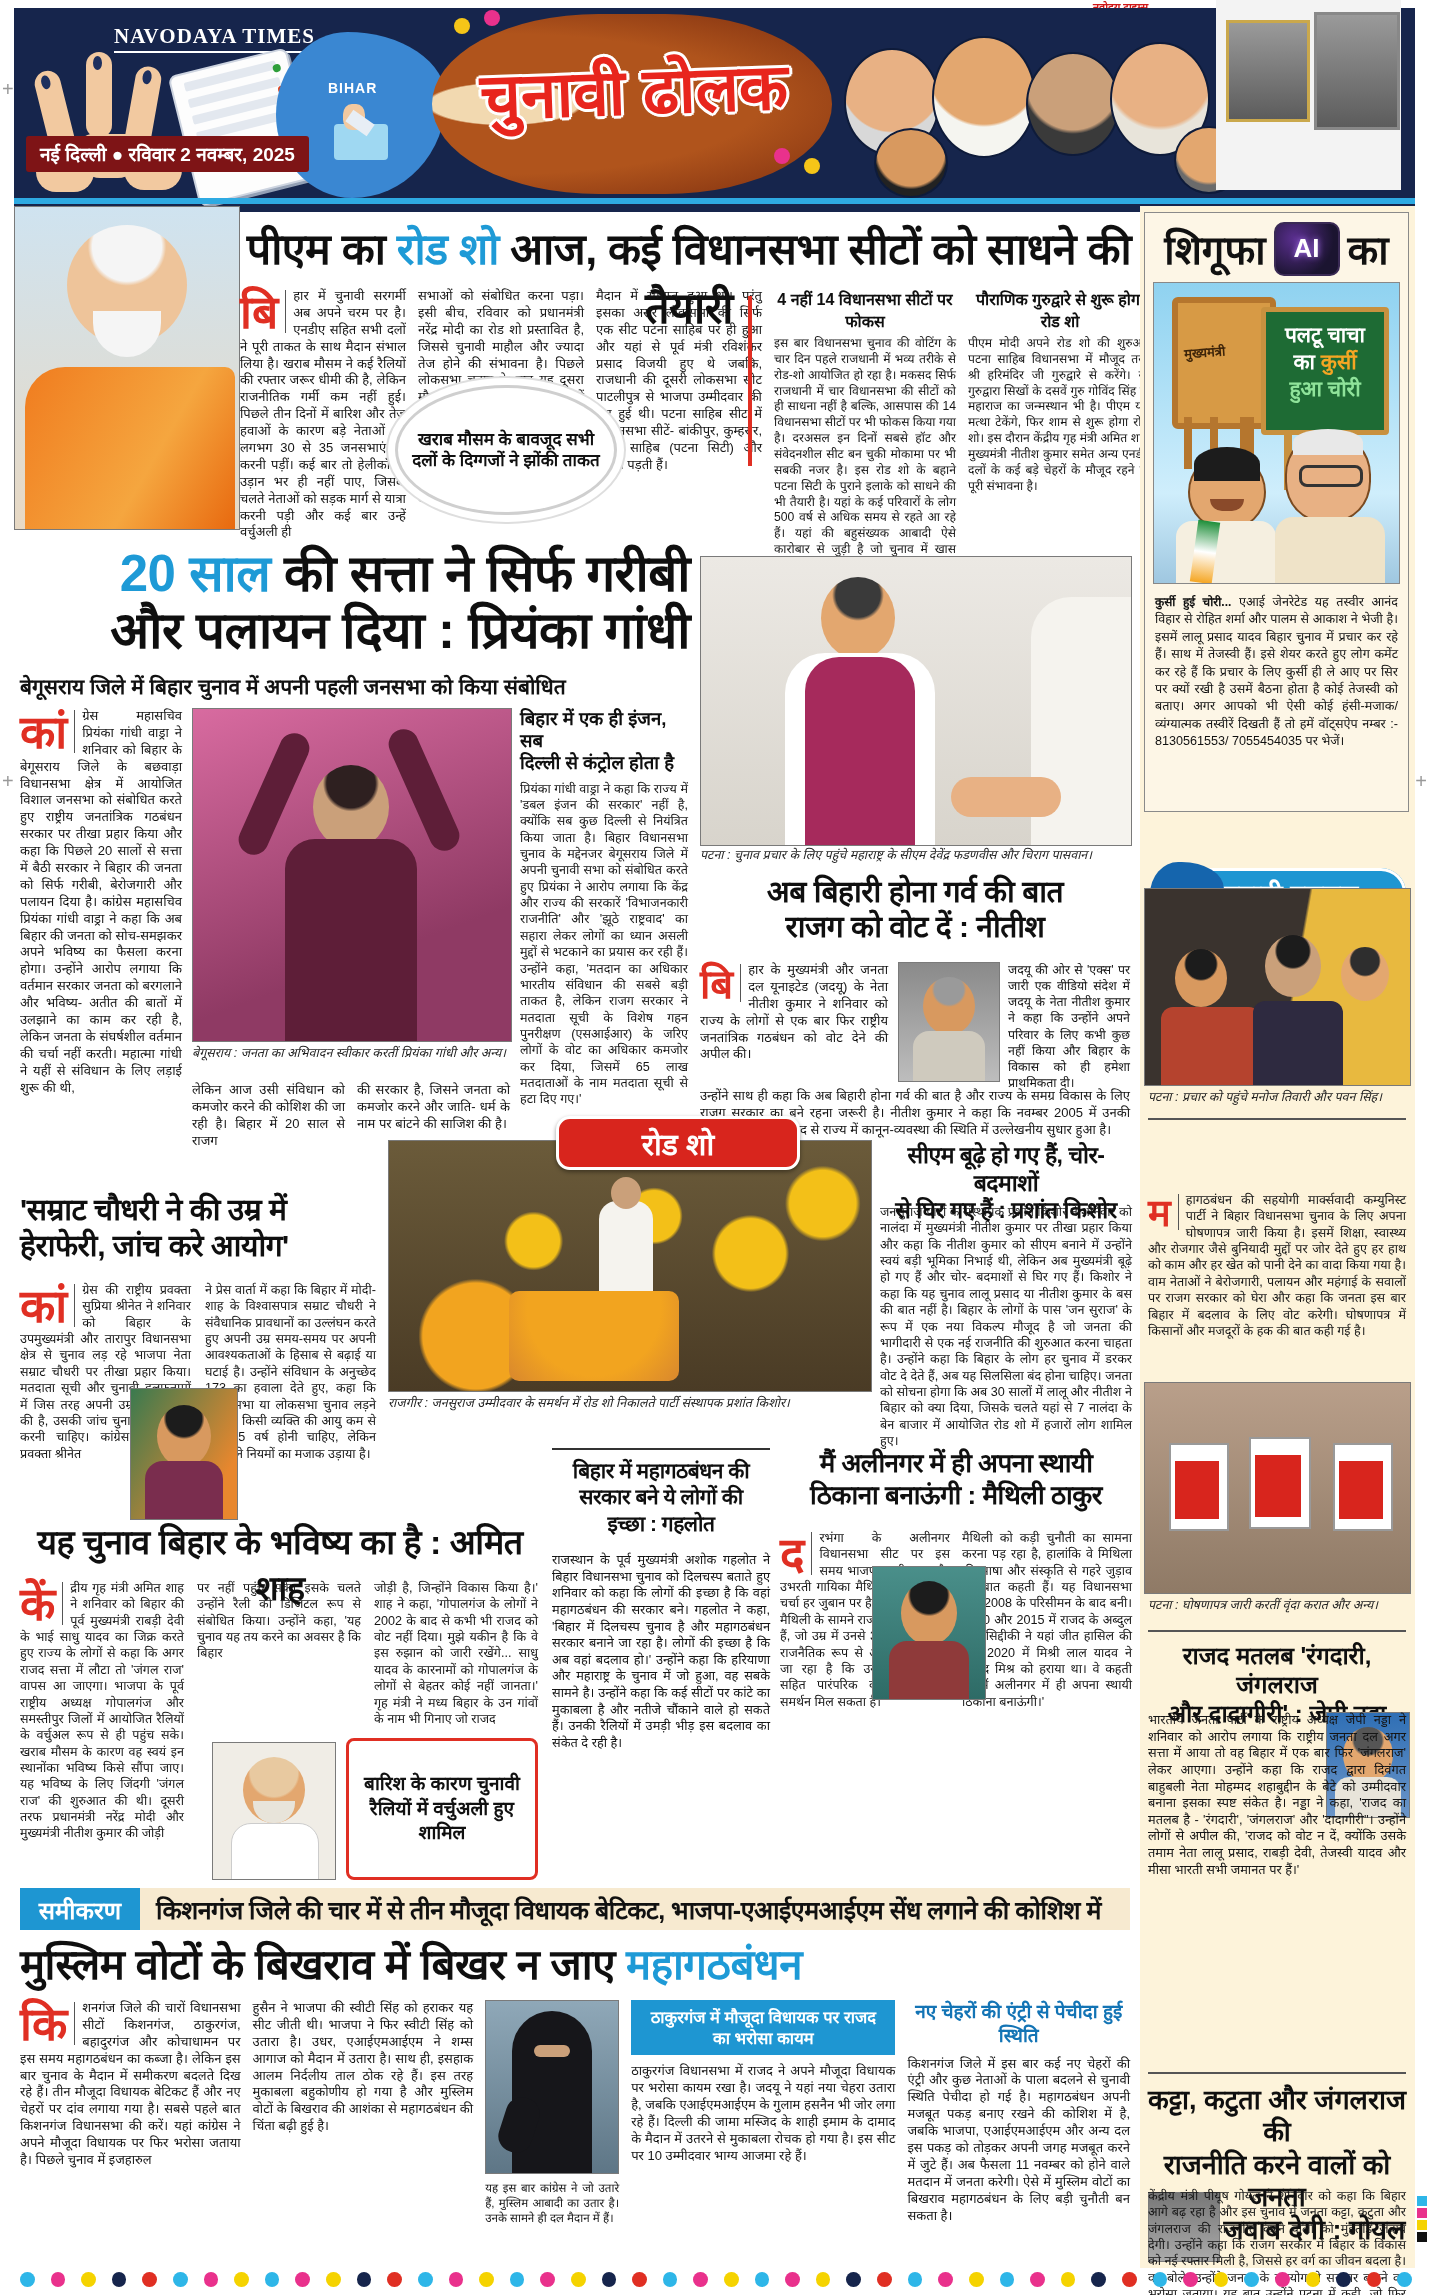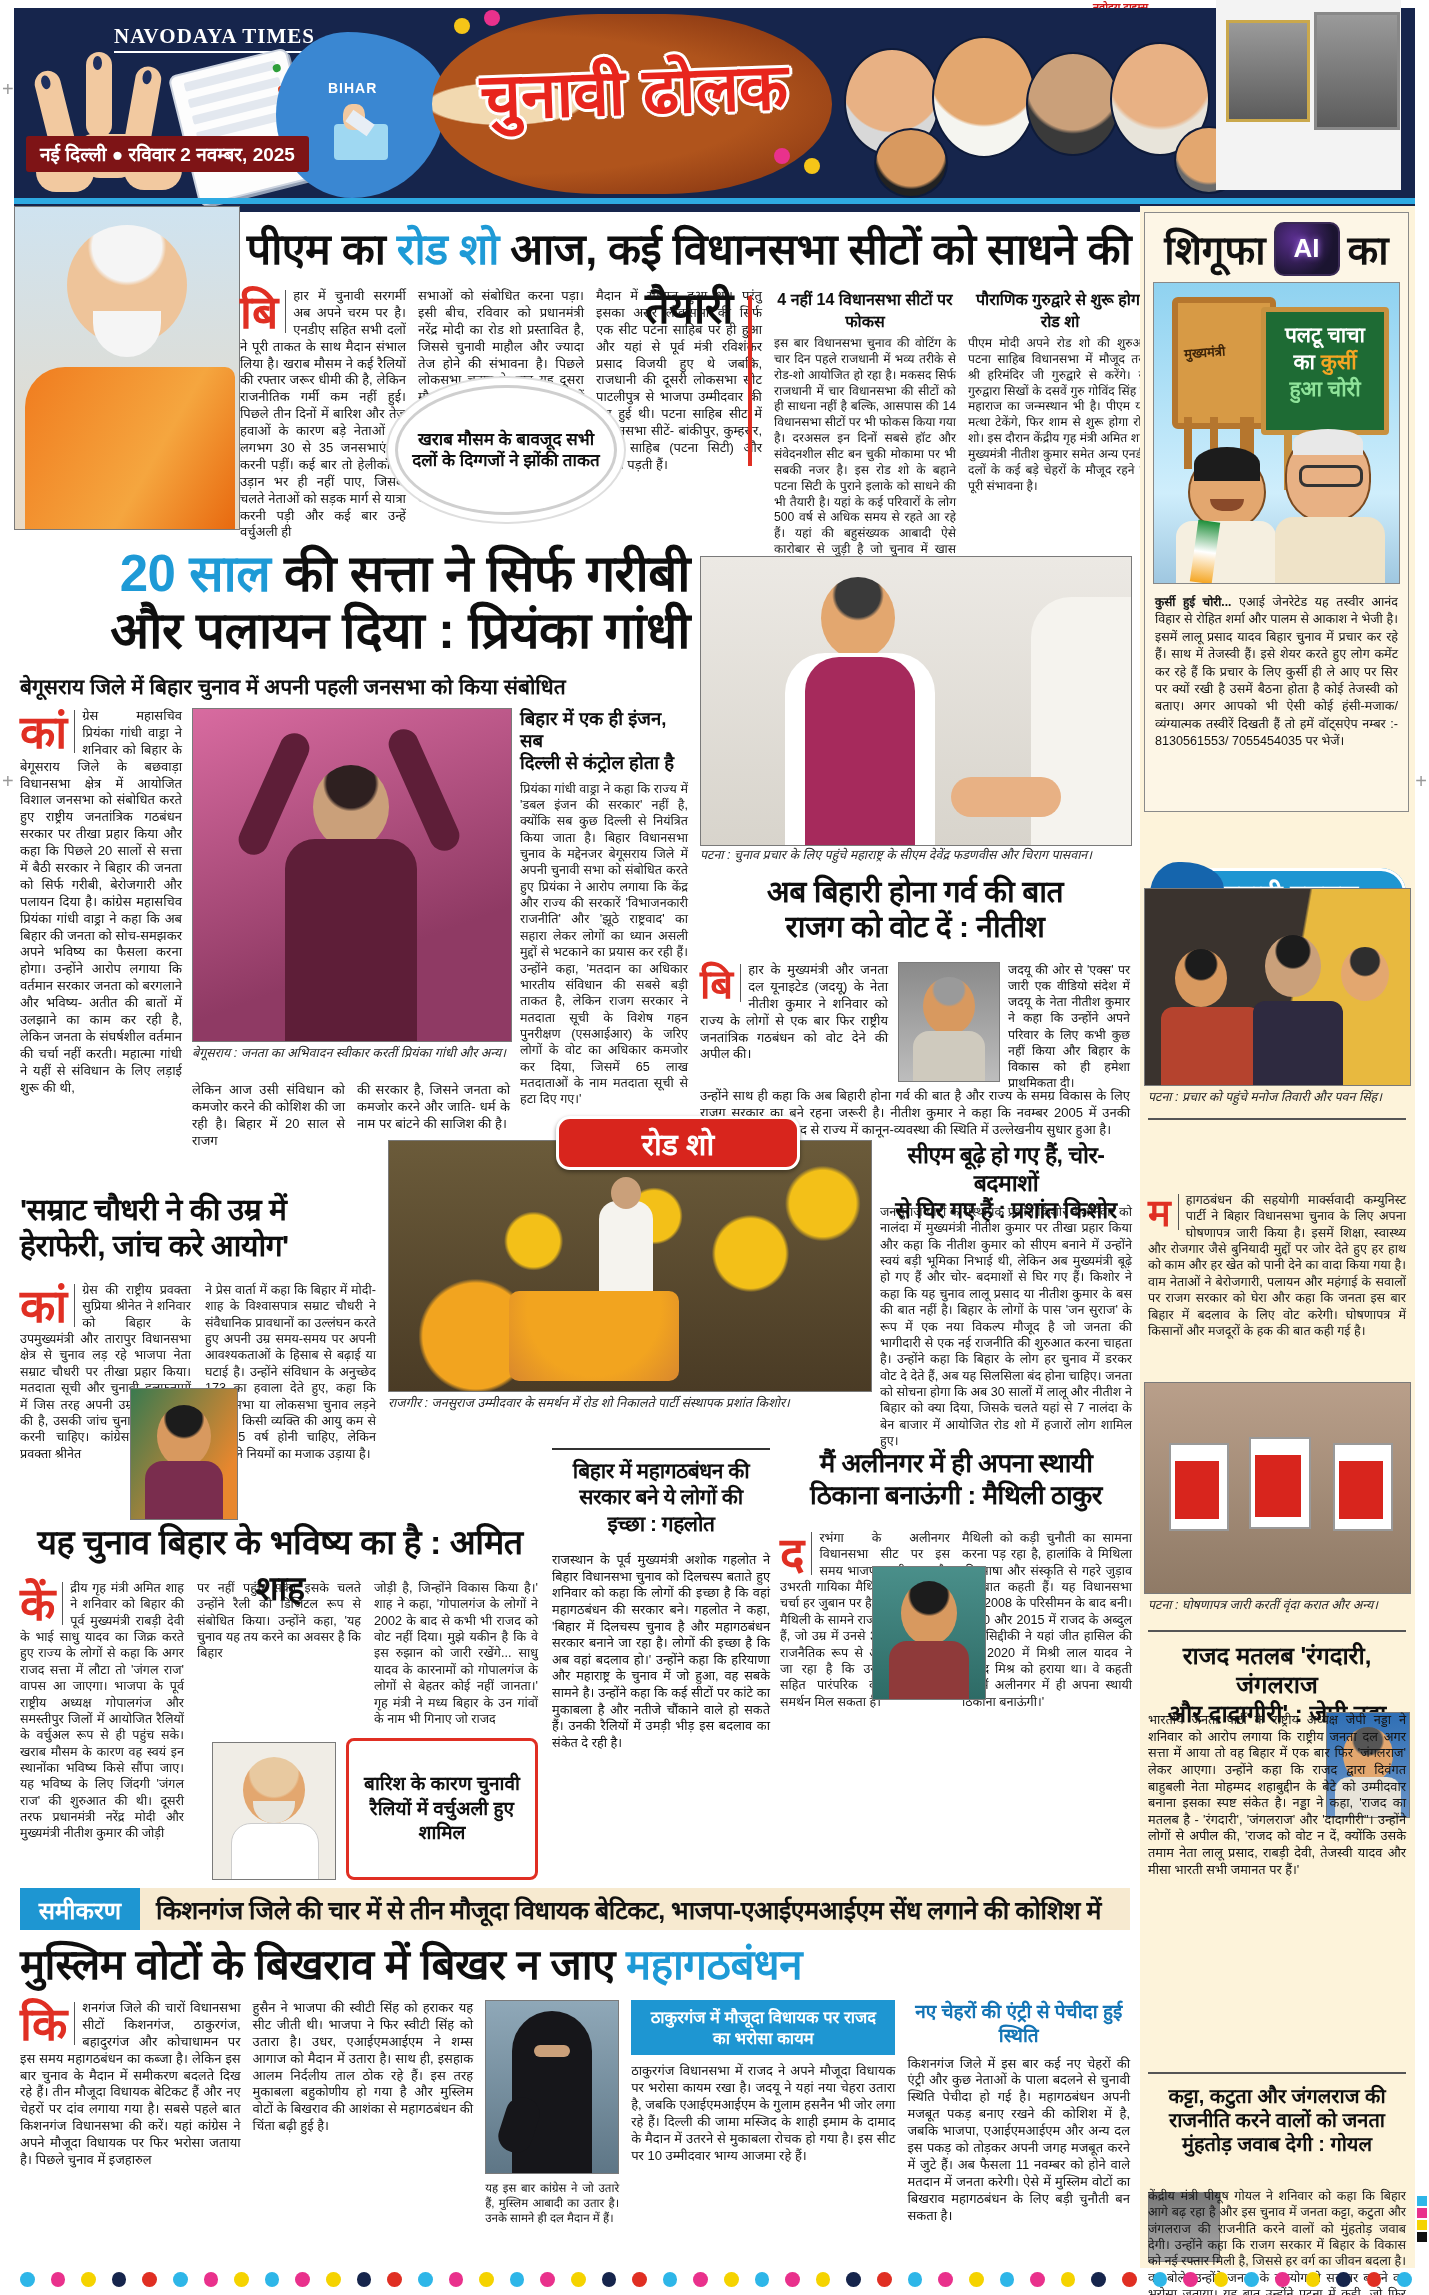--- a/index.html
+++ b/index.html
@@ -248,21 +248,21 @@
       <div>राजद मतलब 'रंगदारी, जंगलराज</div>
         <div>और दादागीरी' : जेपी नड्डा</div>
     </div>
     <div class="ph" style="left:186px;top:1506px;width:82px;height:104px;background:linear-gradient(#2f6fb5,#6b95c8);">
       <span class="abs" style="left:16px;top:14px;width:50px;height:56px;border-radius:50%;background:radial-gradient(circle at 50% 24%,#555 28%,#e3a76f 33%);"></span>
       <span class="abs" style="left:8px;top:64px;width:66px;height:40px;background:#e8e4da;border-radius:14px 14px 0 0;"></span>
     </div>
     <div class="j" style="position:absolute;left:8px;top:1506px;width:258px;font-size:12.8px;">भारतीय जनता पार्टी के राष्ट्रीय अध्यक्ष जेपी नड्डा ने शनिवार को आरोप लगाया कि राष्ट्रीय जनता दल अगर सत्ता में आया तो वह बिहार में एक बार फिर 'जंगलराज' लेकर आएगा। उन्होंने कहा कि राजद द्वारा दिवंगत बाहुबली नेता मोहम्मद शहाबुद्दीन के बेटे को उम्मीदवार बनाना इसका स्पष्ट संकेत है। नड्डा ने कहा, 'राजद का मतलब है - 'रंगदारी', 'जंगलराज' और 'दादागीरी''। उन्होंने लोगों से अपील की, 'राजद को वोट न दें, क्योंकि उसके तमाम नेता लालू प्रसाद, राबड़ी देवी, तेजस्वी यादव और मीसा भारती सभी जमानत पर हैं।'</div>
 
     <div class="sep" style="top:1866px;"></div>
-    <div class="railhead" style="position:absolute;left:8px;top:1878px;width:258px;font-size:20px;">
+    <div class="railhead" style="position:absolute;left:8px;top:1878px;width:258px;font-size:27px;">
       <div>कट्टा, कटुता और जंगलराज की</div>
         <div>राजनीति करने वालों को जनता</div>
         <div>मुंहतोड़ जवाब देगी : गोयल</div>
     </div>
     <div class="ph" style="left:8px;top:1986px;width:70px;height:68px;background:linear-gradient(#777,#aaa);"></div>
     <div class="j" style="position:absolute;left:8px;top:1982px;width:258px;font-size:12.6px;">केंद्रीय मंत्री पीयूष गोयल ने शनिवार को कहा कि बिहार आगे बढ़ रहा है और इस चुनाव में जनता कट्टा, कटुता और जंगलराज की राजनीति करने वालों को मुंहतोड़ जवाब देगी। उन्होंने कहा कि राजग सरकार में बिहार के विकास को नई रफ्तार मिली है, जिससे हर वर्ग का जीवन बदला है। वह बोले, उन्होंने जनता के सहयोग से सरकार बनाने का भरोसा जताया। यह बात उन्होंने पटना में कही, जो फिर जंगलराज न आने देगी।</div>
   </div>
 
   <h1 class="abs hl" style="left:20px;top:545px;width:670px;margin:0;font-size:51px;line-height:1.12;text-align:right;">
     <span class="accent">20 साल</span><span> की सत्ता ने सिर्फ गरीबी</span><br>

